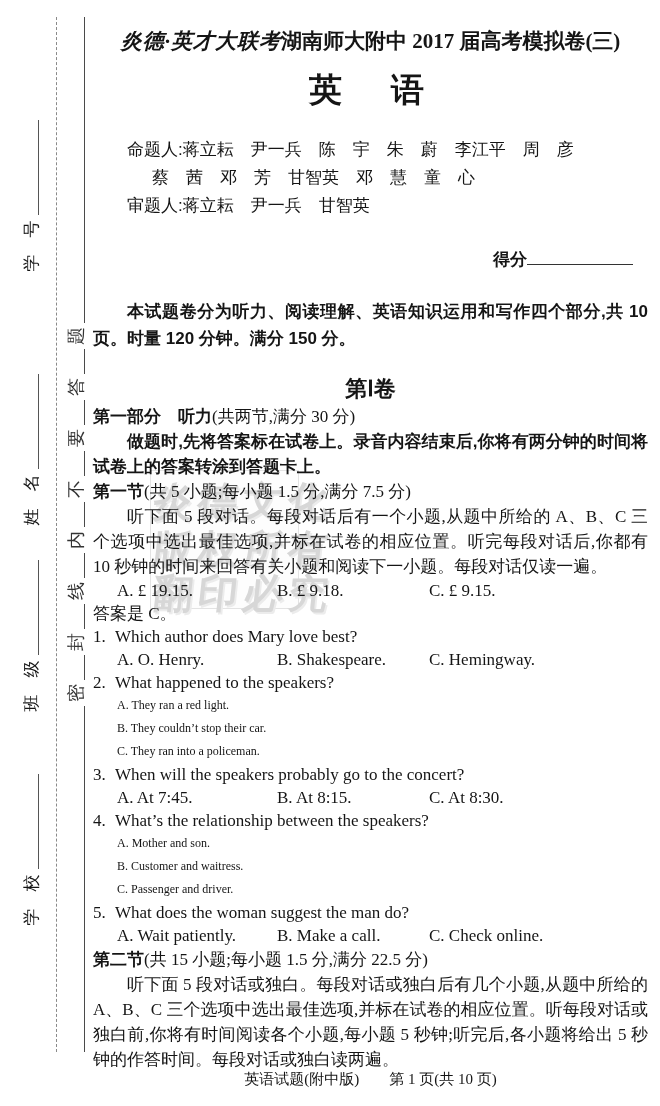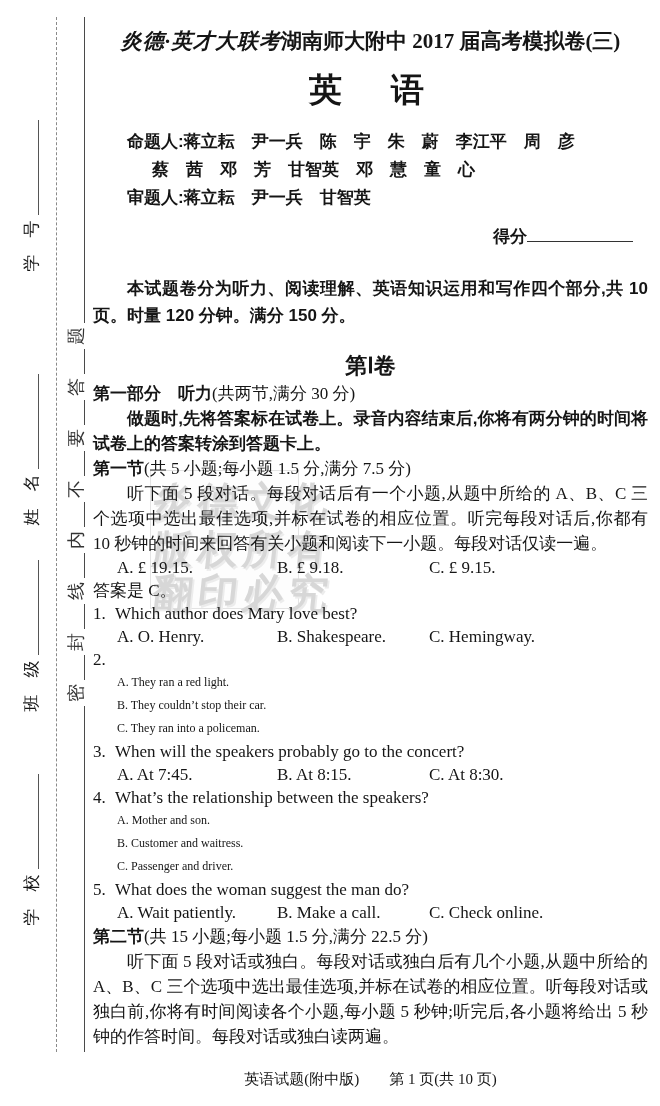--- a/index.html
+++ b/index.html
@@ -27,25 +27,25 @@
            font-family:"Liberation Sans",sans-serif;font-weight:bold;font-size:40px;
            letter-spacing:5px;color:#d7d7d7;text-shadow:2px 2px 0 #ececec;
            transform:skewX(-6deg);}
 
   
   .content{position:absolute;left:93px;top:0;width:555px;z-index:2;}
   .hdr{margin-top:27px;text-align:center;font-size:21px;font-weight:bold;white-space:nowrap;}
   .hdr .brand{font-style:italic;letter-spacing:1px;}
   .subject{margin-top:13px;text-align:center;font-size:33px;font-weight:bold;
            letter-spacing:8px;font-family:"Liberation Sans",sans-serif;}
-  .people{margin-top:15px;font-family:"Liberation Sans",sans-serif;font-weight:bold;
+  .people{margin-top:23px;font-family:"Liberation Sans",sans-serif;font-weight:normal;
           font-size:17px;line-height:28px;}
   .people .l1,.people .l3{padding-left:34px;}
   .people .l2{padding-left:59px;}
-  .score-line{margin-top:12px;padding-left:400px;font-family:"Liberation Sans",sans-serif;
+  .score-line{margin-top:27px;padding-left:400px;font-family:"Liberation Sans",sans-serif;
               font-weight:bold;font-size:17px;line-height:24px;}
   .score-blank{display:inline-block;width:106px;height:17px;border-bottom:1px solid #333;}
   .notice{margin-top:26px;font-family:"Liberation Sans",sans-serif;font-weight:bold;
           font-size:17px;line-height:27px;text-indent:2em;text-align:justify;}
   .volume{margin-top:22px;text-align:center;font-size:22px;font-weight:bold;
           font-family:"Liberation Sans",sans-serif;line-height:30px;}
   .sec-head{font-size:17px;line-height:25px;}
   .sec-head .b{font-family:"Liberation Sans",sans-serif;font-weight:bold;}
   .hei-para{font-family:"Liberation Sans",sans-serif;font-weight:bold;font-size:17px;
             line-height:25px;text-indent:2em;text-align:justify;}
@@ -150,20 +150,21 @@
       <div class="options-row">
         <span class="opt opt-a">A. O. Henry.</span>
         <span class="opt opt-b">B. Shakespeare.</span>
         <span class="opt opt-c">C. Hemingway.</span>
       </div>
     </div>
 
     <div>
       <div class="q-line">
         <span class="q-num">2.</span>
+        <span>What happened to the speakers?</span>
       </div>
       <div class="opt-stack">
         <div>A. They ran a red light.</div>
         <div>B. They couldn’t stop their car.</div>
         <div>C. They ran into a policeman.</div>
       </div>
     </div>
 
     <div>
       <div class="q-line">

